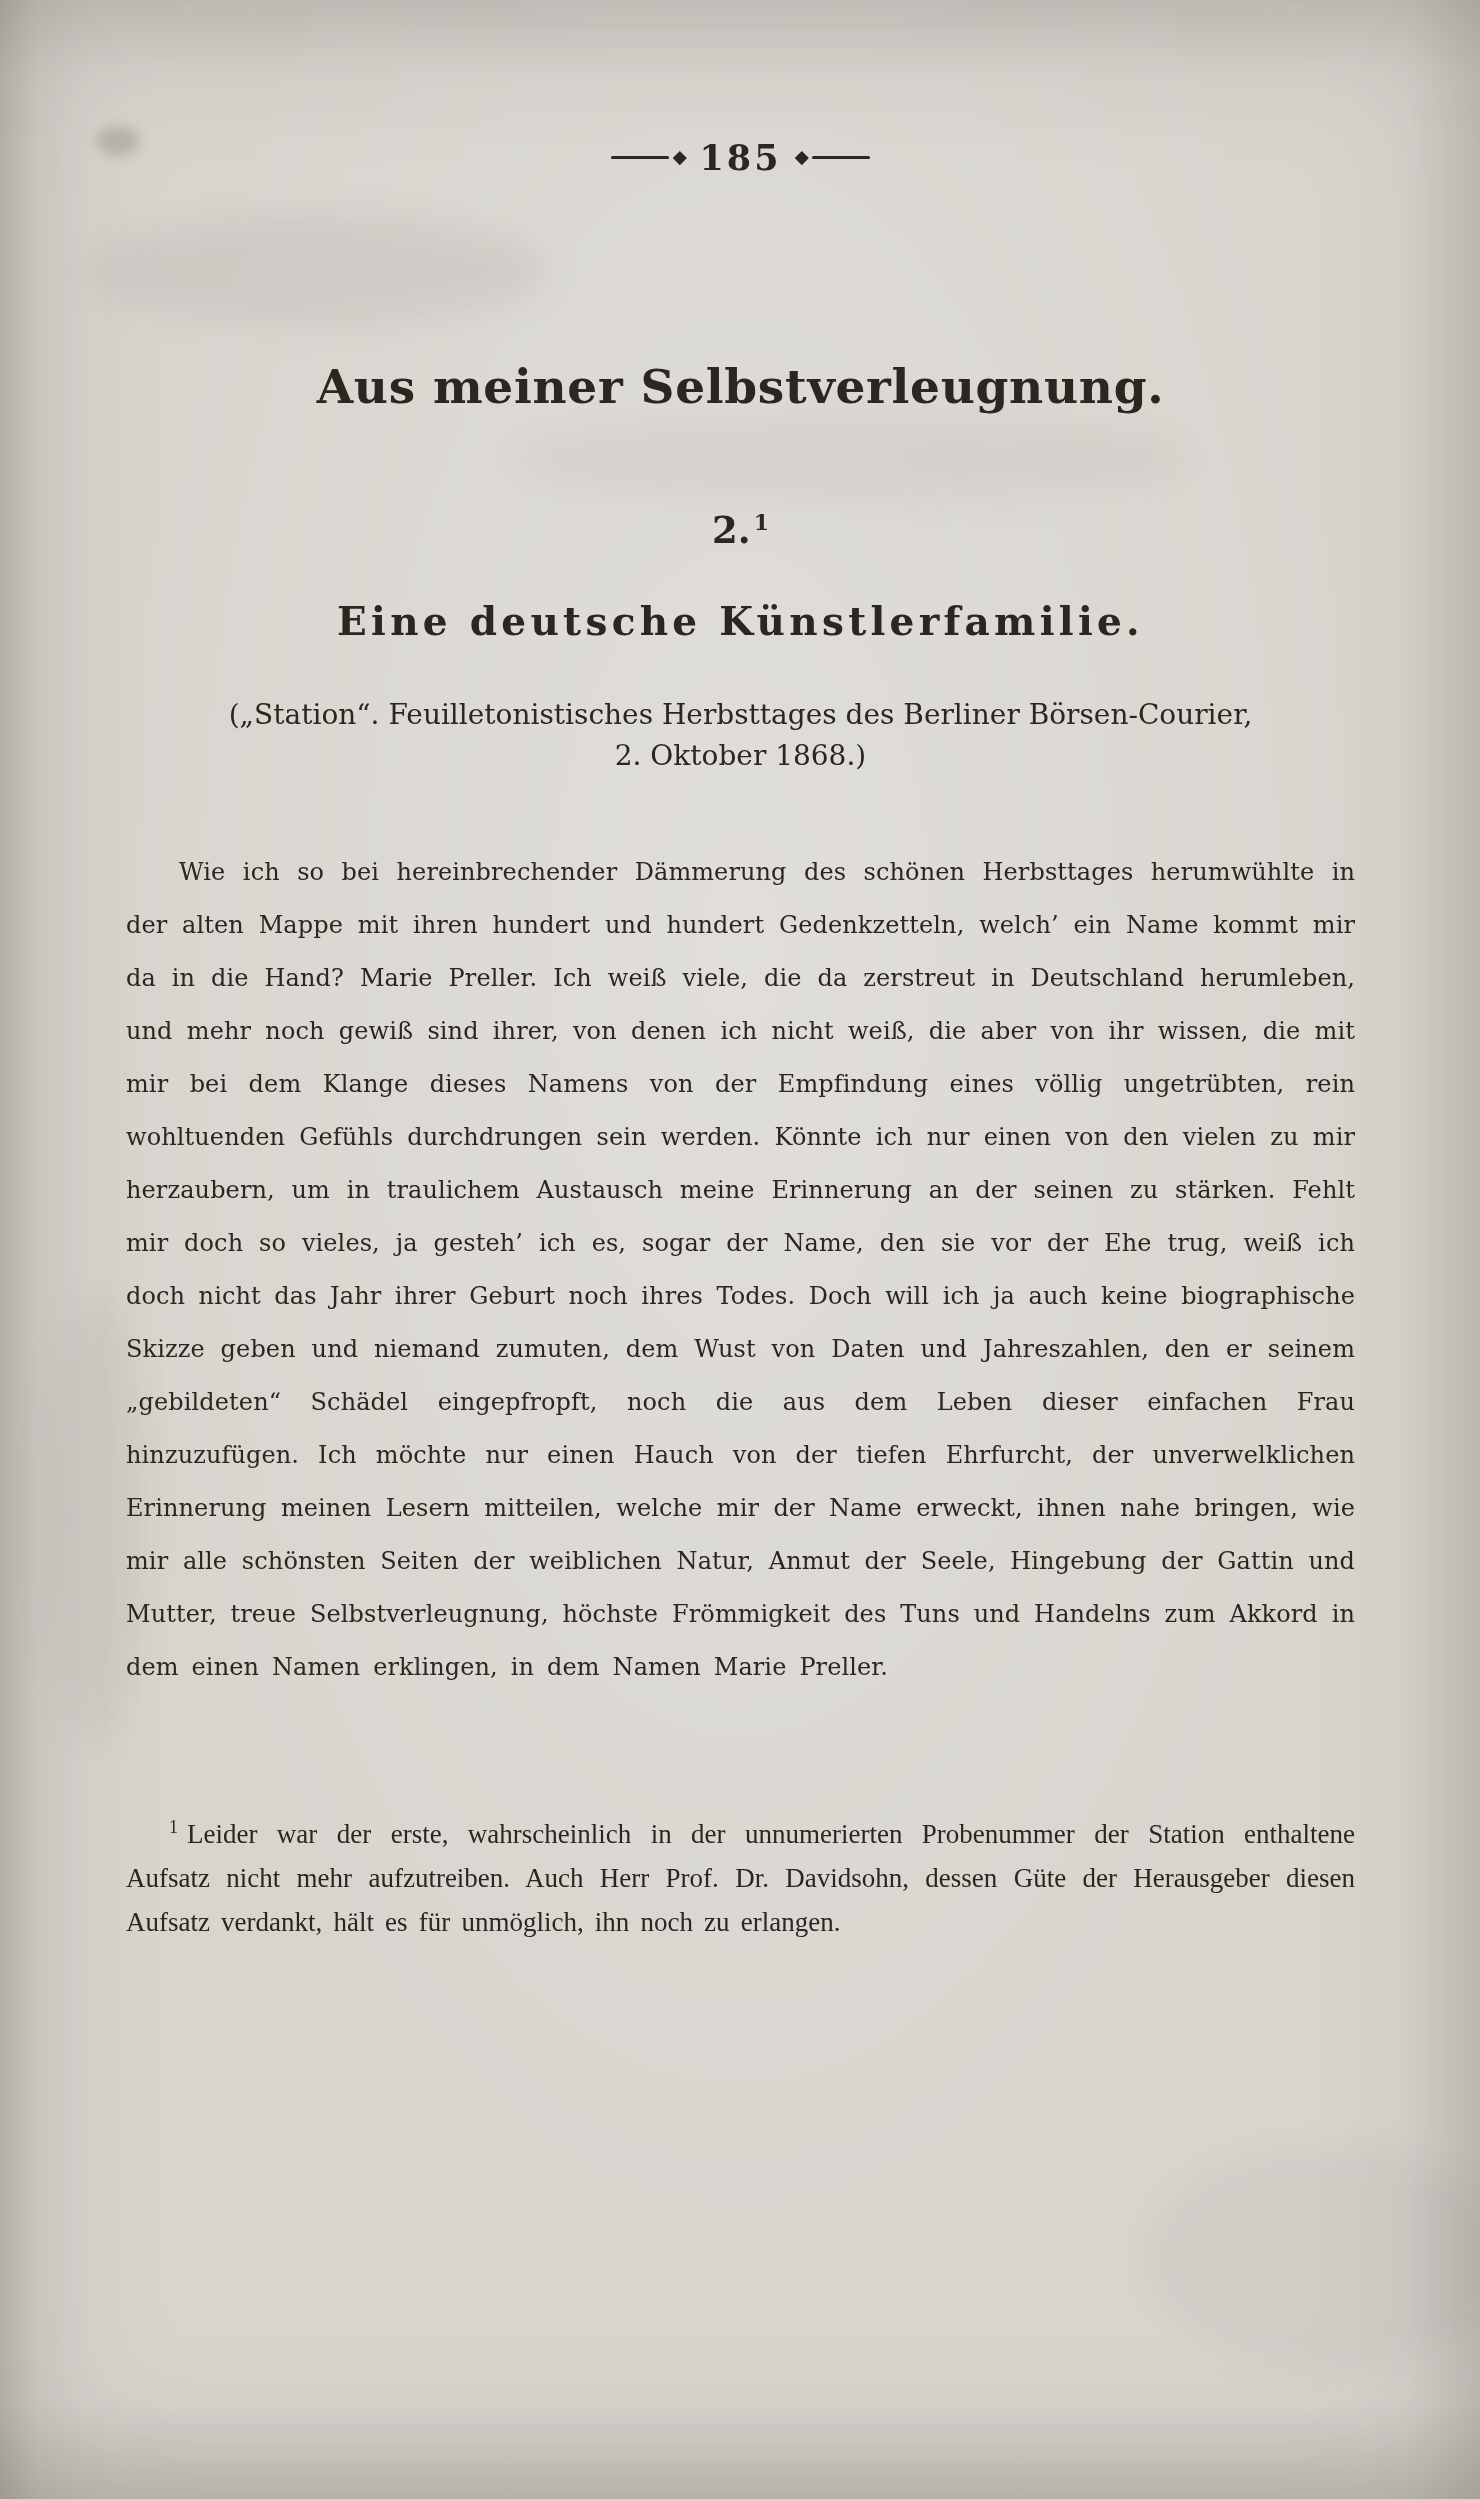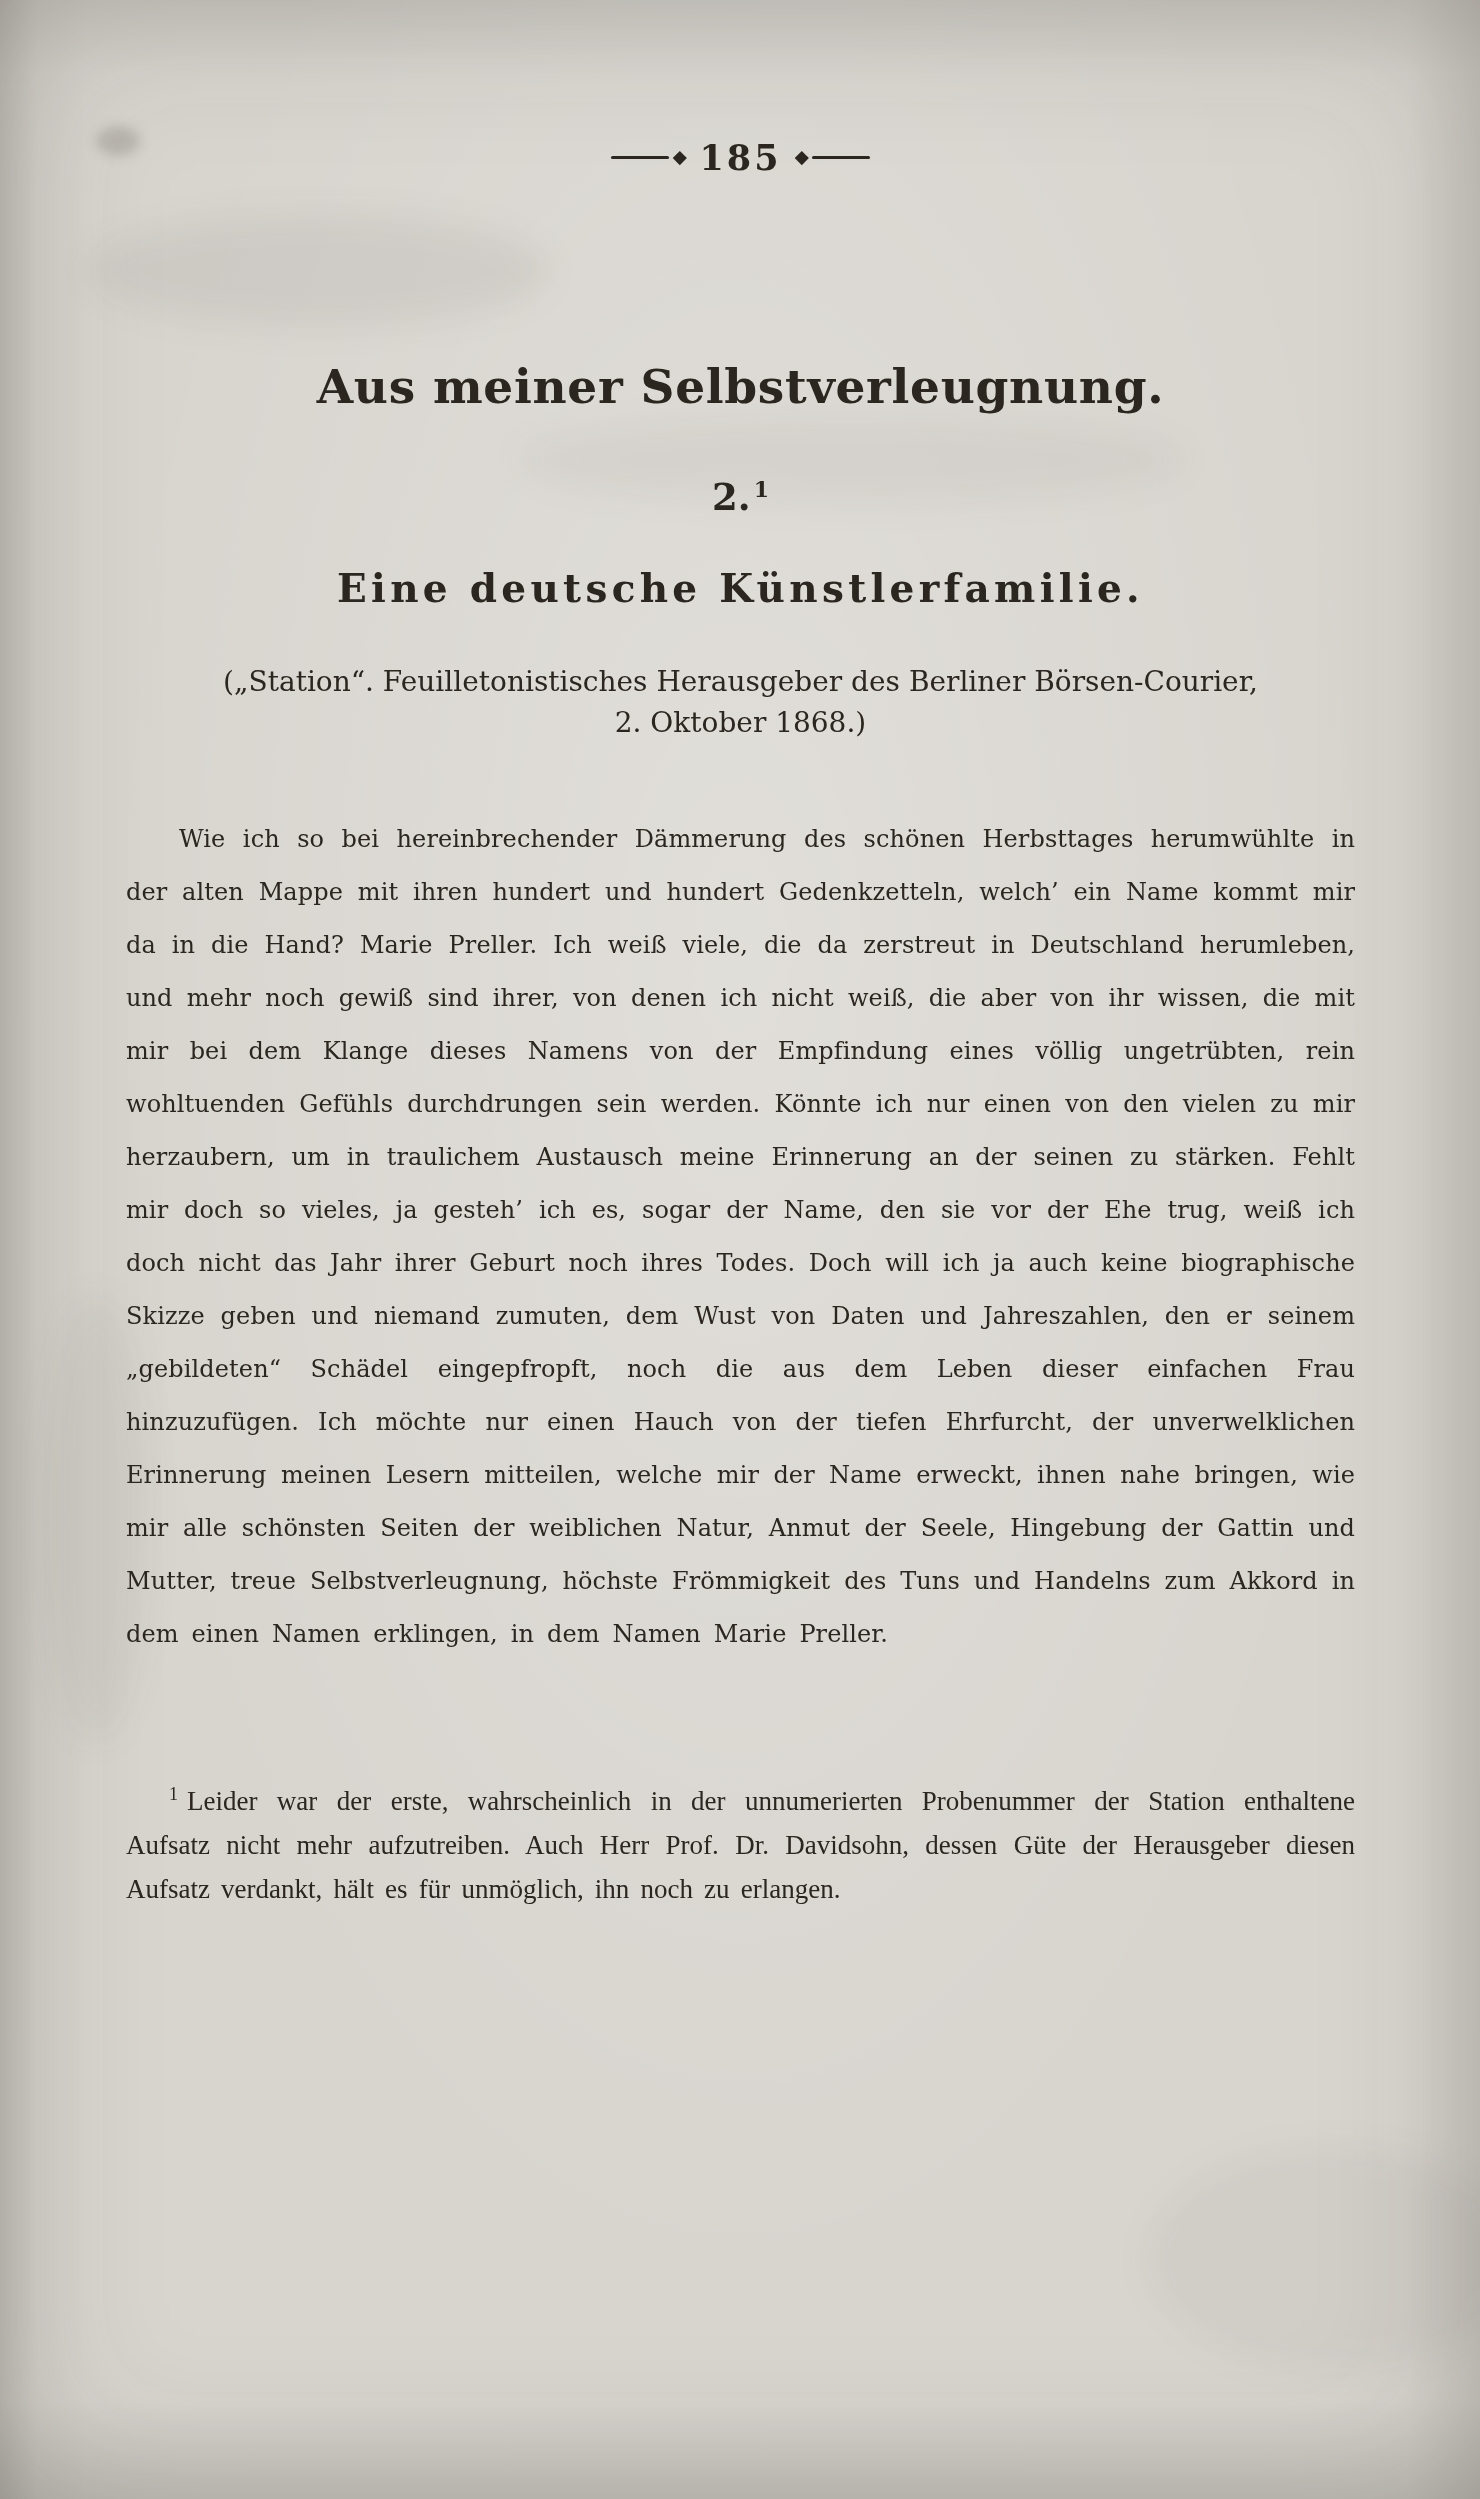--- a/index.html
+++ b/index.html
@@ -70,21 +70,21 @@
   }
 
   h1.title {
     margin: 181px 0 0 0;
     text-align: center;
     font-size: 47px;
     font-weight: bold;
     letter-spacing: 0.7px;
   }
   .section-num {
-    margin-top: 61px;
+    margin-top: 94px;
     text-align: center;
     font-size: 37px;
     font-weight: bold;
   }
   .section-num sup {
     font-size: 22px;
     vertical-align: super;
     margin-left: 3px;
   }
   h2.subtitle {
@@ -153,21 +153,21 @@
 
     <h1 class="title">Aus meiner Selbstverleugnung.</h1>
 
     <div class="section-num">
       <span>2.</span><sup>1</sup>
     </div>
 
     <h2 class="subtitle">Eine deutsche Künstlerfamilie.</h2>
 
     <div class="source">
-      <div>(„Station“. Feuilletonistisches Herausgeber des Berliner Börsen-Courier,</div>
+      <div>(„Station“. Feuilletonistisches Herbsttages des Berliner Börsen-Courier,</div>
       <div>2. Oktober 1868.)</div>
     </div>
 
     <p class="body-text" lang="de">Wie ich so bei hereinbrechender Dämmerung des schönen Herbsttages herumwühlte in der alten Mappe mit ihren hundert und hundert Gedenkzetteln, welch’ ein Name kommt mir da in die Hand? Marie Preller. Ich weiß viele, die da zerstreut in Deutschland herumleben, und mehr noch gewiß sind ihrer, von denen ich nicht weiß, die aber von ihr wissen, die mit mir bei dem Klange dieses Namens von der Empfindung eines völlig ungetrübten, rein wohltuenden Gefühls durchdrungen sein werden. Könnte ich nur einen von den vielen zu mir herzaubern, um in traulichem Austausch meine Erinnerung an der seinen zu stärken. Fehlt mir doch so vieles, ja gesteh’ ich es, sogar der Name, den sie vor der Ehe trug, weiß ich doch nicht das Jahr ihrer Geburt noch ihres Todes. Doch will ich ja auch keine biographische Skizze geben und niemand zumuten, dem Wust von Daten und Jahreszahlen, den er seinem „gebildeten“ Schädel eingepfropft, noch die aus dem Leben dieser einfachen Frau hinzuzufügen. Ich möchte nur einen Hauch von der tiefen Ehrfurcht, der unverwelklichen Erinnerung meinen Lesern mitteilen, welche mir der Name erweckt, ihnen nahe bringen, wie mir alle schönsten Seiten der weiblichen Natur, Anmut der Seele, Hingebung der Gattin und Mutter, treue Selbstverleugnung, höchste Frömmigkeit des Tuns und Handelns zum Akkord in dem einen Namen erklingen, in dem Namen Marie Preller.</p>
 
     <div class="footnote">
       <sup>1</sup><span>Leider war der erste, wahrscheinlich in der unnumerierten Probenummer der Station enthaltene Aufsatz nicht mehr aufzutreiben. Auch Herr Prof. Dr. Davidsohn, dessen Güte der Herausgeber diesen Aufsatz verdankt, hält es für unmöglich, ihn noch zu erlangen.</span>
     </div>
 
   </div>

